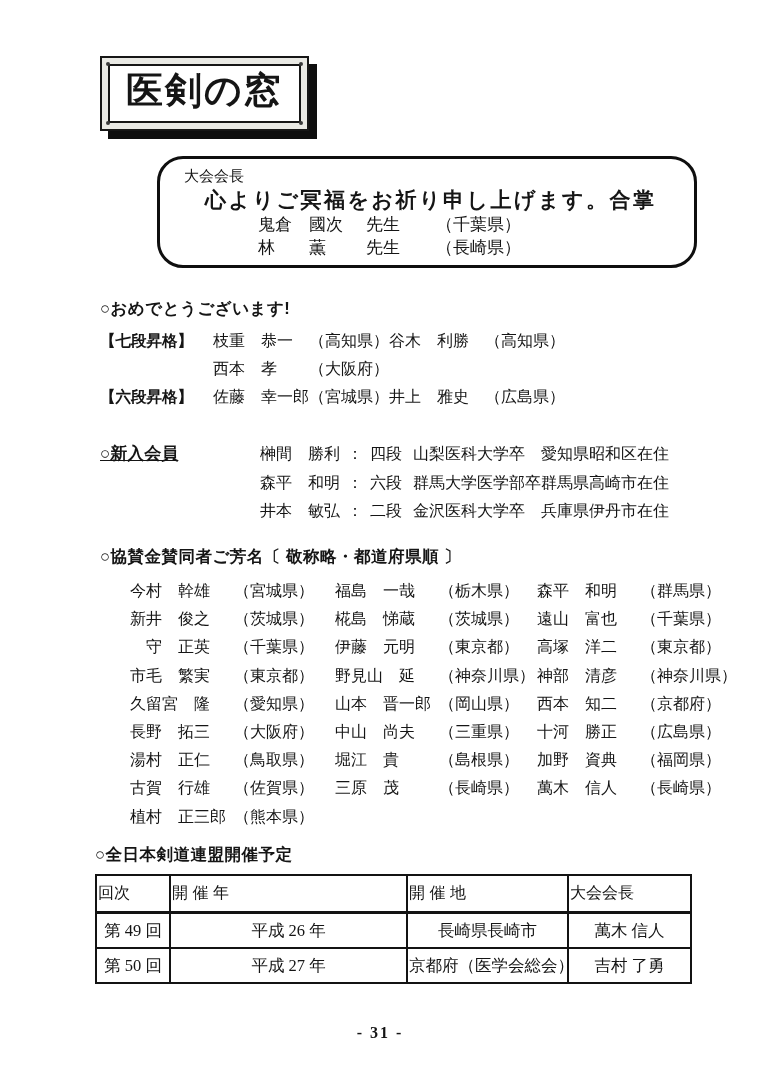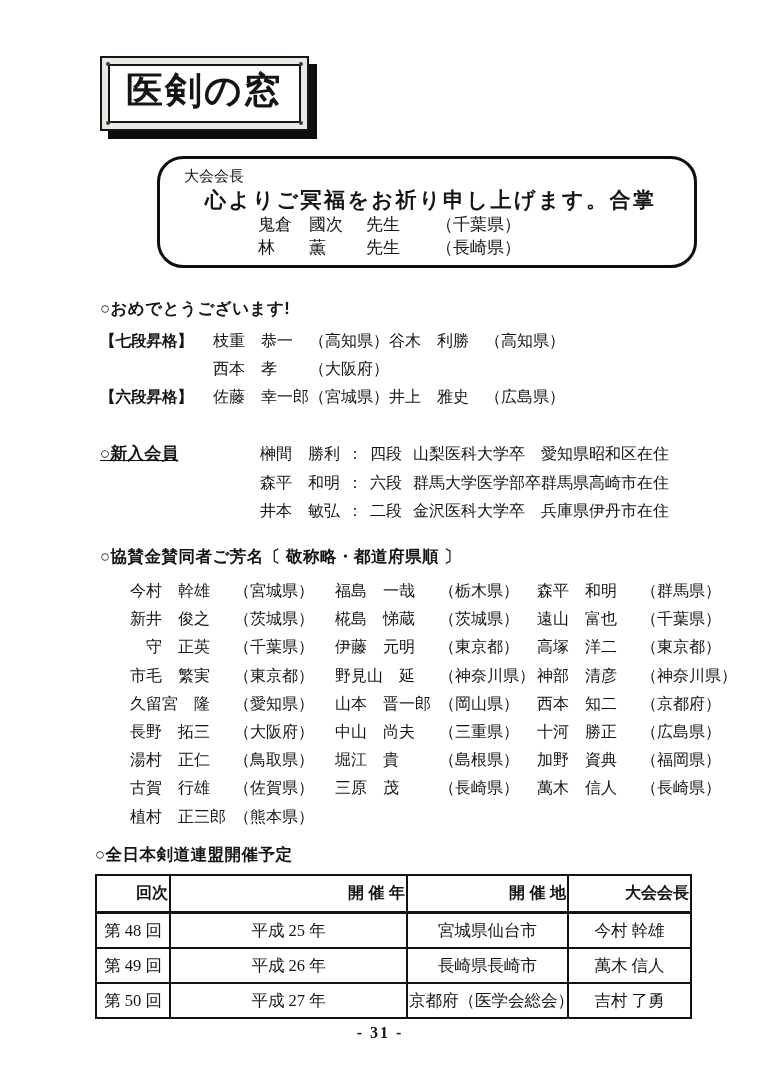--- a/index.html
+++ b/index.html
@@ -51,22 +51,22 @@
   .don-col{position:absolute;top:0;}
   .don-col0{left:30px;}.don-col1{left:235px;}.don-col2{left:437px;}
   .don-row{display:flex;font-size:16px;line-height:28.2px;white-space:nowrap;}
   .don-name{min-width:104px;}
 
   
   .schedule{position:absolute;left:95px;top:843px;width:600px;}
   .sched-table{border-collapse:collapse;margin-top:9px;width:595px;table-layout:fixed;
                border:2.5px solid #131313;}
   .sched-table th{border:2px solid #131313;border-bottom:3px solid #131313;height:33px;
-                  font-family:"Liberation Sans","DejaVu Sans",sans-serif;font-weight:bold;
-                  font-size:16px;text-align:right;}
+                  font-family:"Liberation Sans","DejaVu Sans",sans-serif;font-weight:normal;
+                  font-size:16px;text-align:left;}
   .sched-table td{border:2px solid #131313;height:31px;font-size:16.5px;text-align:center;white-space:nowrap;}
   .col-kai{width:74px;}.col-year{width:237px;}.col-place{width:161px;}.col-pres{width:123px;}
 
   
   .pagenum{position:absolute;top:1024px;left:0;width:100%;text-align:center;
            font-size:16px;letter-spacing:2px;font-weight:bold;}
 </style>
 </head>
 <body>
 
@@ -277,26 +277,20 @@
       <thead>
           <tr id="sched-head">
             <th>回次</th>
             <th>開 催 年</th>
             <th>開 催 地</th>
             <th>大会会長</th>
           </tr>
         </thead>
       <tbody id="sched-body">
           <tr>
-            <td>第 48 回</td>
-            <td>平成 25 年</td>
-            <td>宮城県仙台市</td>
-            <td>今村 幹雄</td>
-          </tr>
-          <tr>
             <td>第 49 回</td>
             <td>平成 26 年</td>
             <td>長崎県長崎市</td>
             <td>萬木 信人</td>
           </tr>
           <tr>
             <td>第 50 回</td>
             <td>平成 27 年</td>
             <td>京都府（医学会総会）</td>
             <td>吉村 了勇</td>

